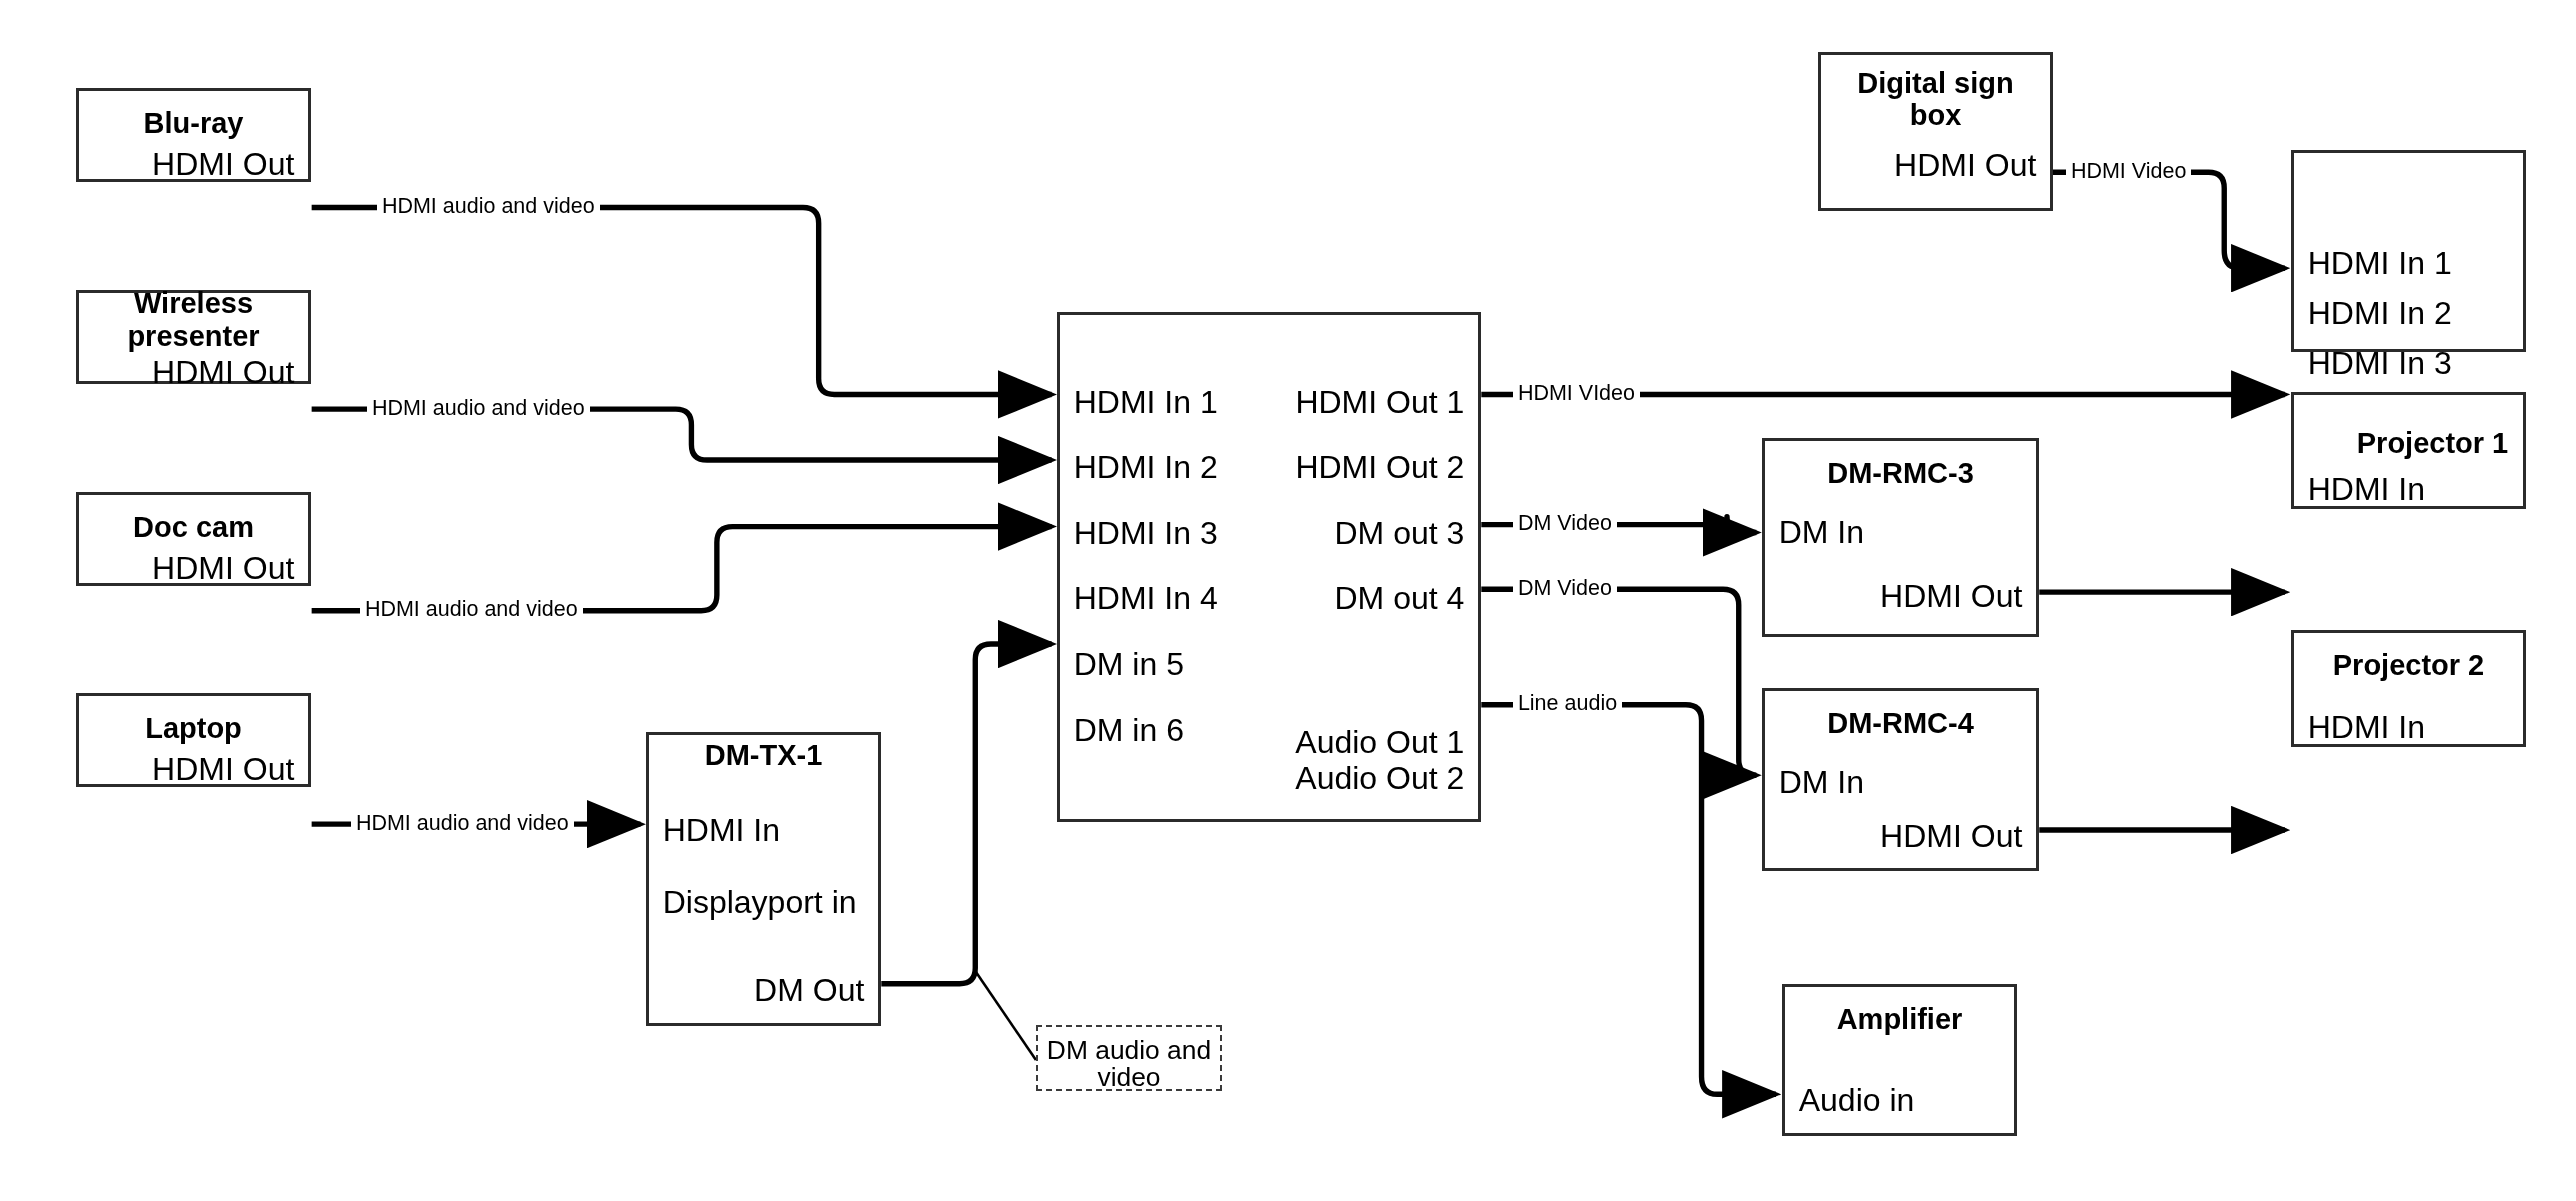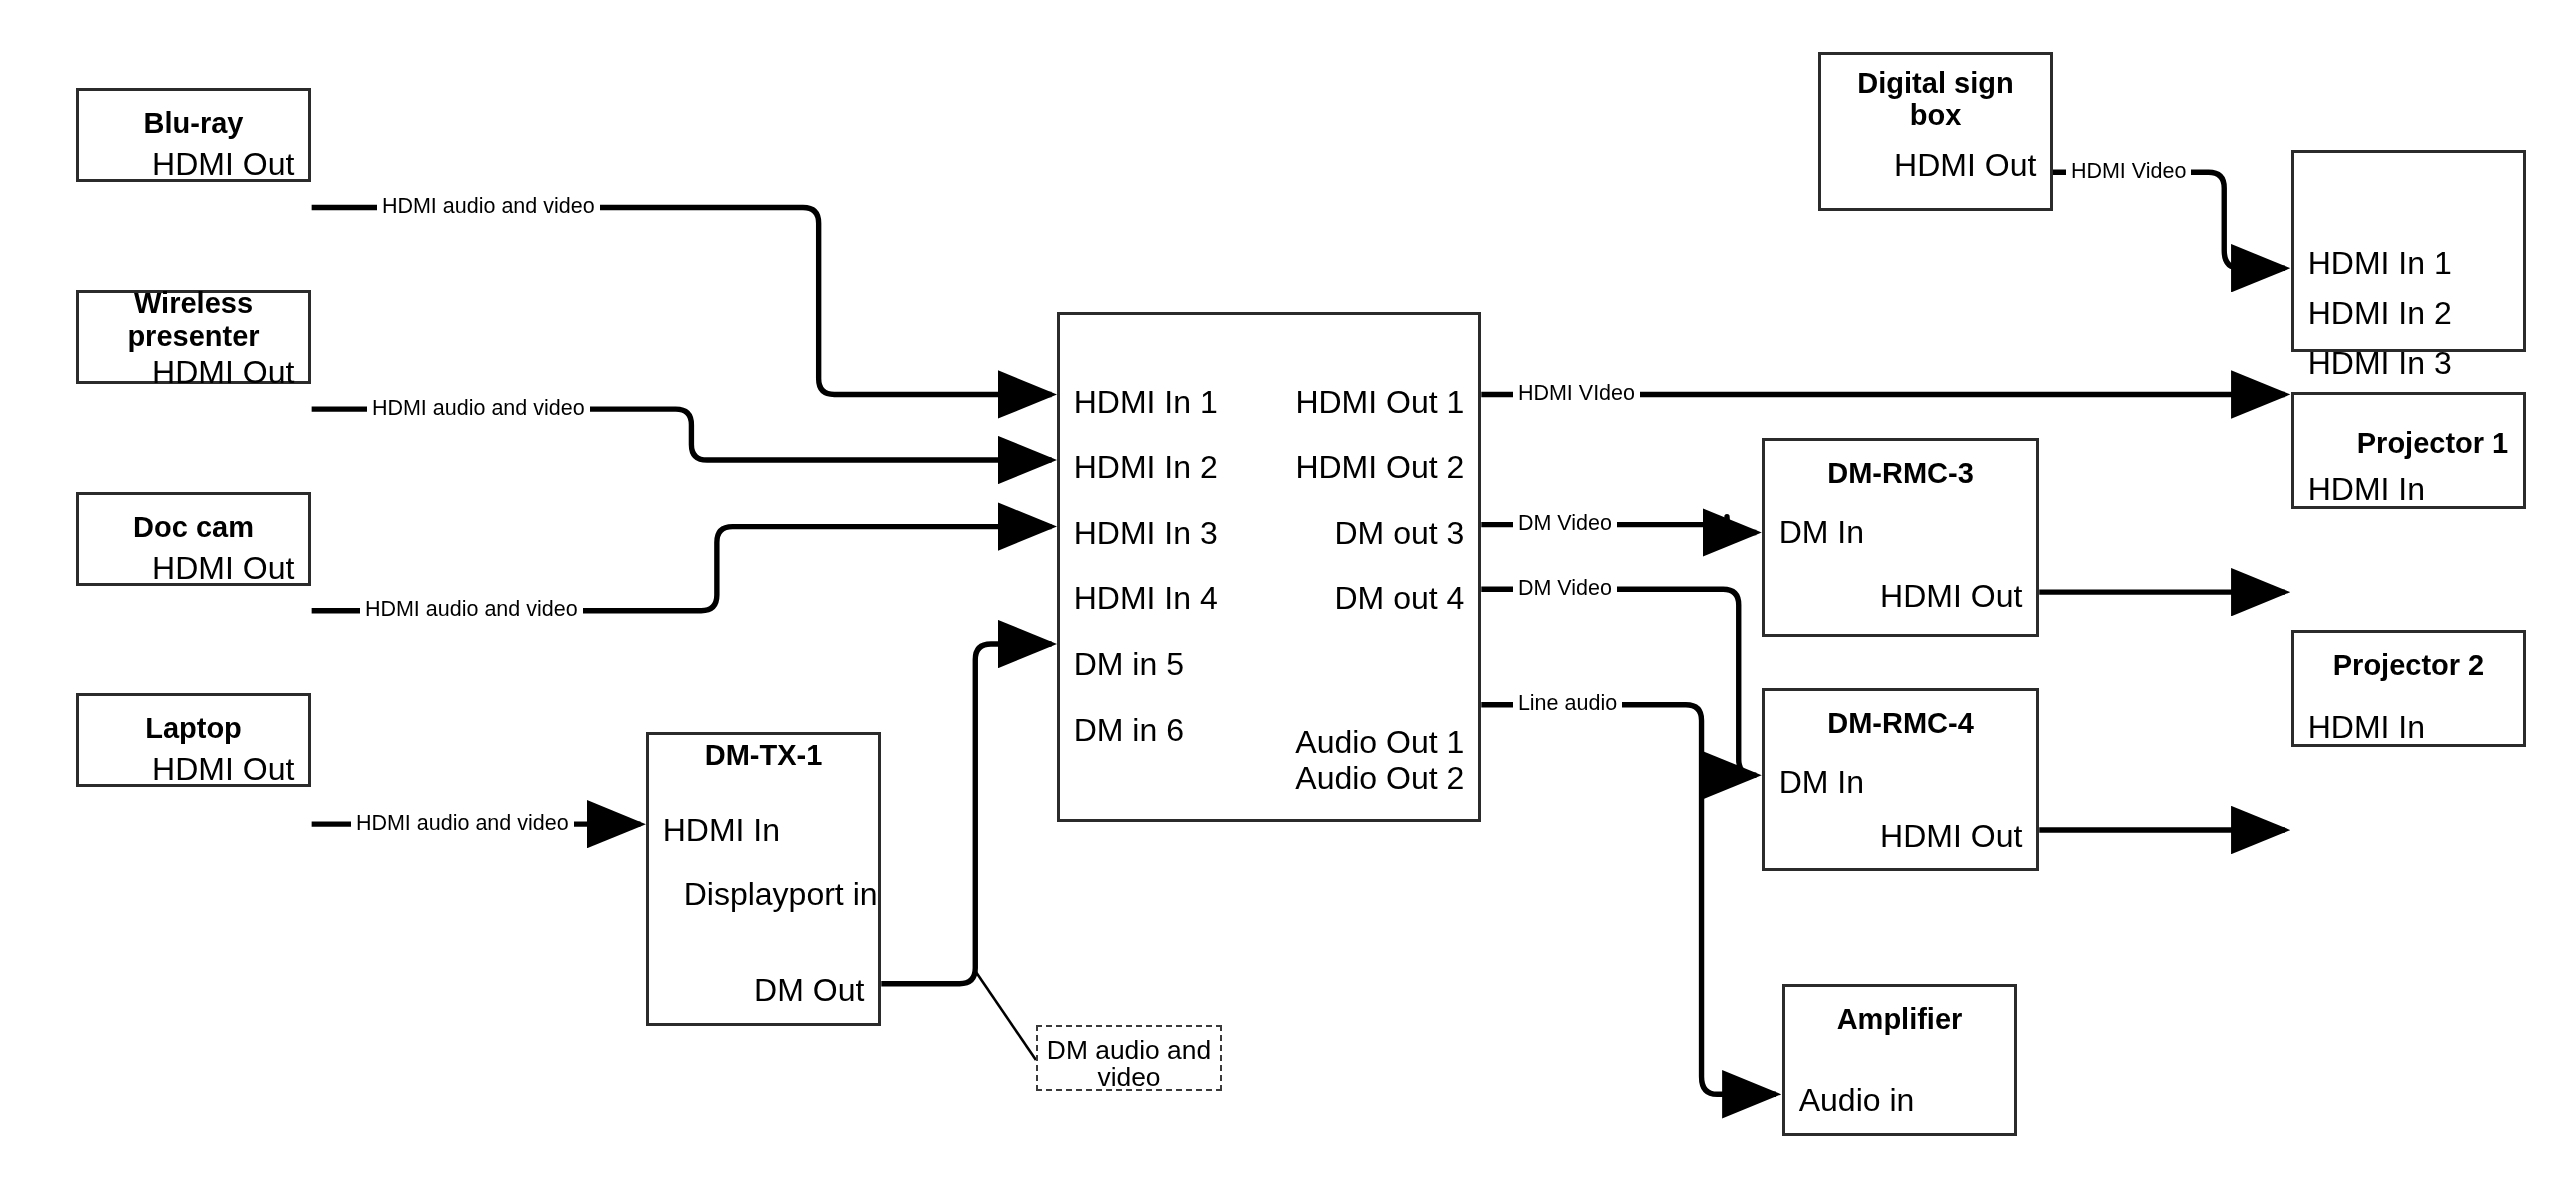--- a/index.html
+++ b/index.html
@@ -88,21 +88,21 @@
   </div>
 
   <div class="node" style="left:76px;top:693px;width:235px;height:94px;">
     <div class="title" style="top:15.7px;">Laptop</div>
     <div class="port right" style="top:55px;">HDMI Out</div>
   </div>
 
   <div class="node" style="left:646px;top:732px;width:235px;height:294px;">
     <div class="title" style="top:4px;">DM-TX-1</div>
     <div class="port left" style="top:77px;">HDMI In</div>
-    <div class="port left" style="top:141px;margin-left:21px;">Displayport in</div>
+    <div class="port left" style="top:149px;">Displayport in</div>
     <div class="port right" style="top:237px;">DM Out</div>
   </div>
 
   <div class="node dashed" style="left:1036px;top:1025px;width:186px;height:66px;">
     <div class="port center" style="top:7.8px;">DM audio and</div>
     <div class="port center" style="top:35px;">video</div>
   </div>
 
   <div class="node" style="left:1057px;top:312px;width:424px;height:510px;">
 

